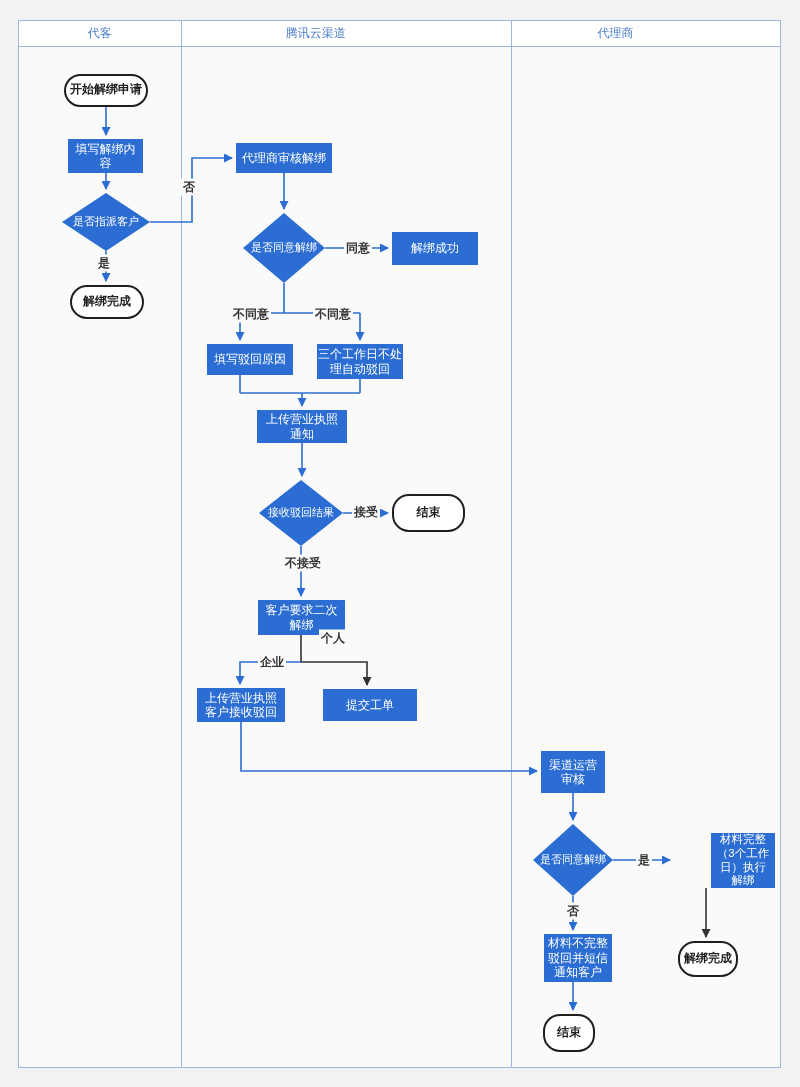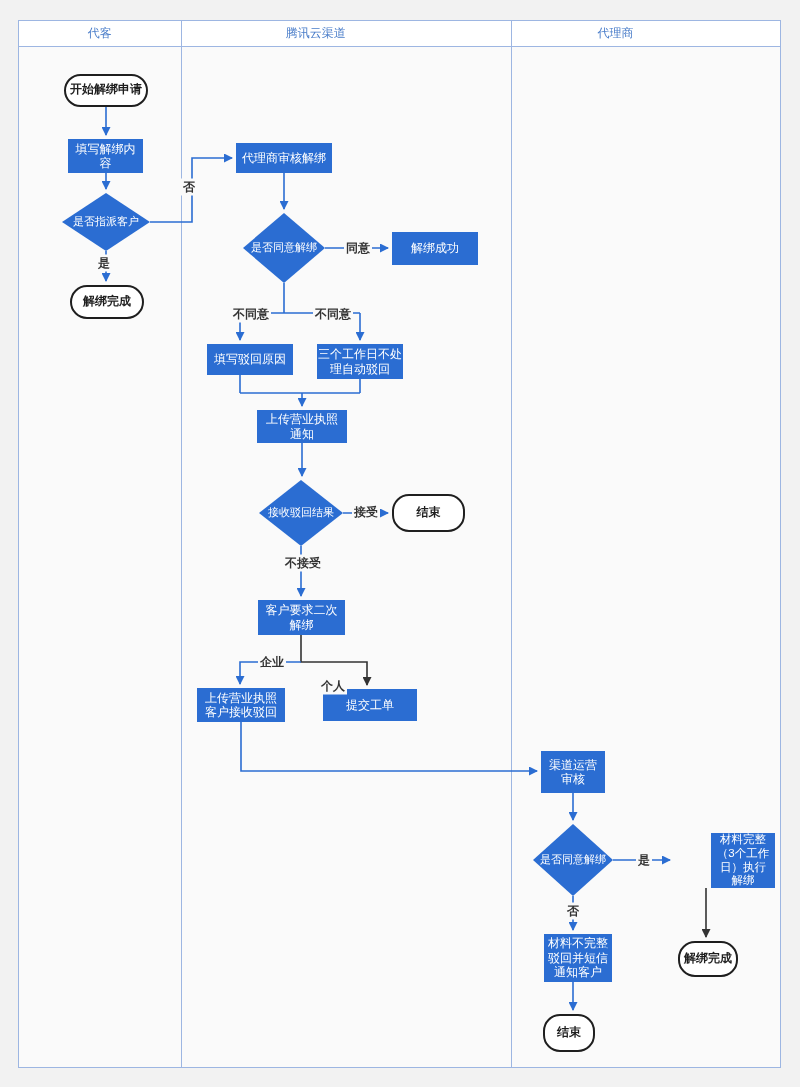--- a/index.html
+++ b/index.html
@@ -156,17 +156,17 @@
   <div class="node terminator" style="left:543px;top:1014px;width:52px;height:38px">结束</div>
 
   <span class="edge-label" style="left:104px;top:263px">是</span>
   <span class="edge-label" style="left:189px;top:187px">否</span>
   <span class="edge-label" style="left:358px;top:248px">同意</span>
   <span class="edge-label" style="left:251px;top:314px">不同意</span>
   <span class="edge-label" style="left:333px;top:314px">不同意</span>
   <span class="edge-label" style="left:366px;top:512px">接受</span>
   <span class="edge-label" style="left:303px;top:563px">不接受</span>
   <span class="edge-label" style="left:272px;top:662px">企业</span>
-  <span class="edge-label" style="left:333px;top:686px">个人</span>
+  <span class="edge-label" style="left:333px;top:638px">个人</span>
   <span class="edge-label" style="left:644px;top:860px">是</span>
   <span class="edge-label" style="left:573px;top:911px">否</span>
 
 </div>
 
 </body></html>

